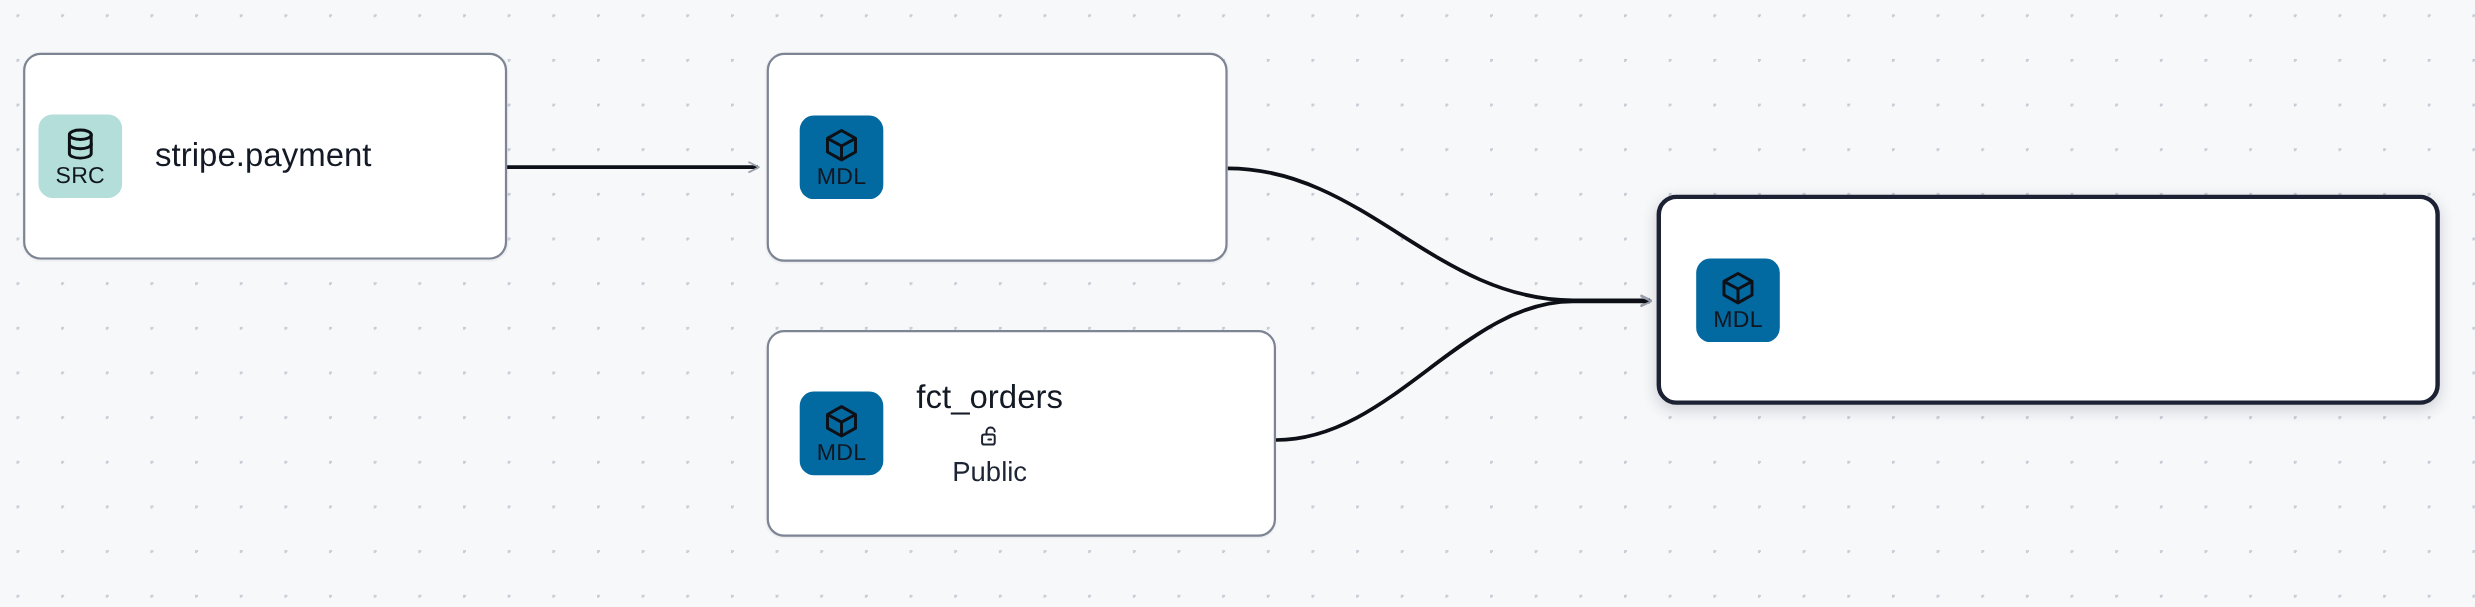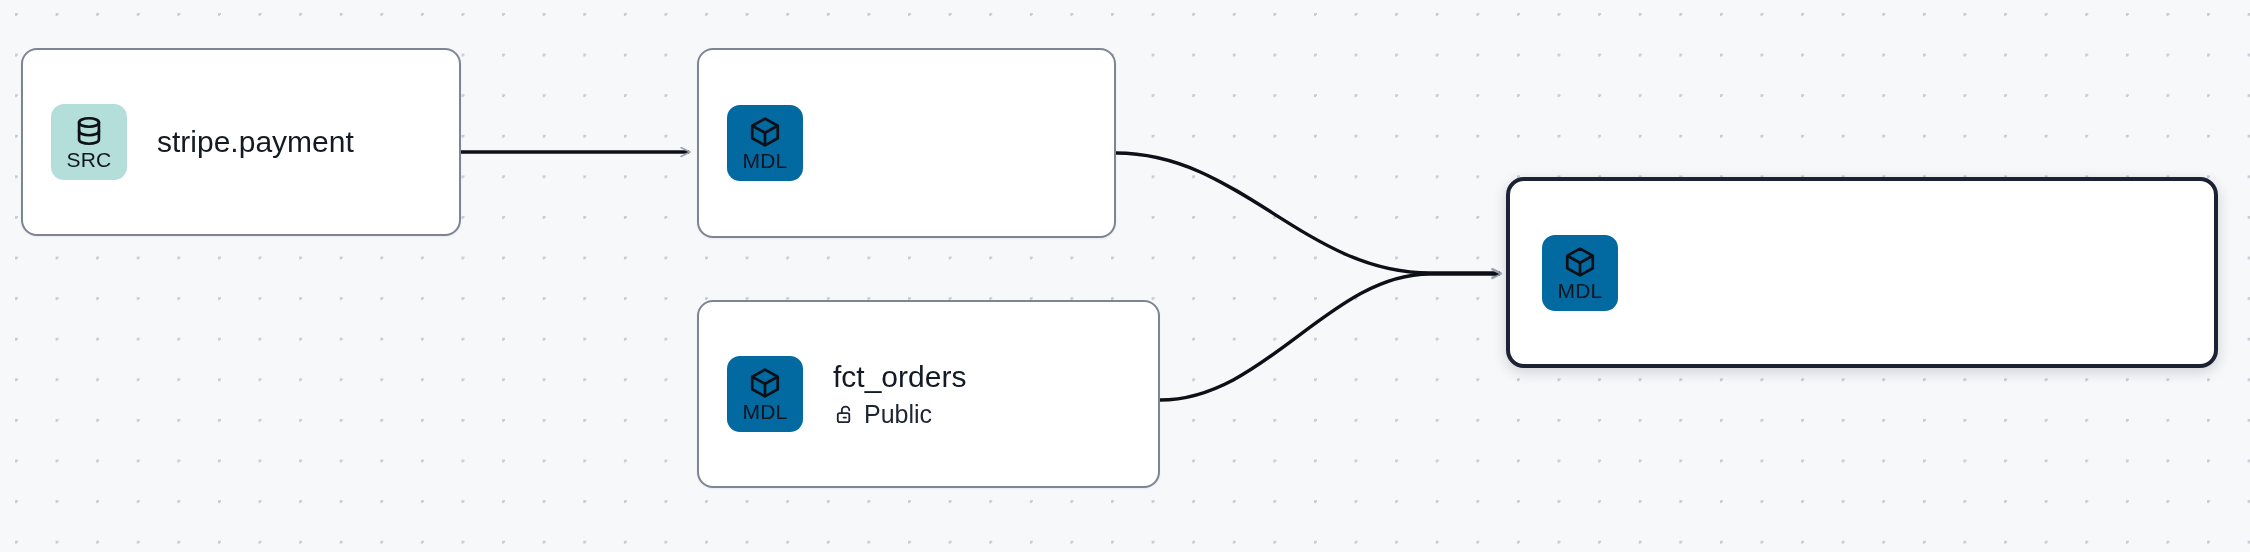--- a/index.html
+++ b/index.html
@@ -94,25 +94,26 @@
   }
   .node-sub {
     display: flex;
     align-items: center;
     gap: 8px;
     margin-top: 6px;
     font-size: 25px;
     line-height: 1.1;
     color: #1d2433;
     white-space: nowrap;
+    flex-direction: column;
   }
   .node-sub svg { display: block; flex: 0 0 auto; }
 
   
-  #node-stripe-payment         { left: 21px;   top: 48px;  width: 440px; height: 188px; padding-left: 28px; }
+  #node-stripe-payment         { left: 21px;   top: 48px;  width: 440px; height: 188px; padding-left: 12px; }
   #node-stg-payments           { left: 697px;  top: 48px;  width: 419px; height: 190px; padding-left: 28px; }
   #node-fct-orders             { left: 697px;  top: 300px; width: 463px; height: 188px; padding-left: 28px; }
   #node-agg-customer-journey   { left: 1506px; top: 177px; width: 712px; height: 191px; padding-left: 32px; }
 </style>
 </head>
 <body>
 
 <div id="lineage-canvas">
 
   <svg id="edges-layer" viewBox="0 0 2250 552" width="2250" height="552" xmlns="http://www.w3.org/2000/svg">

